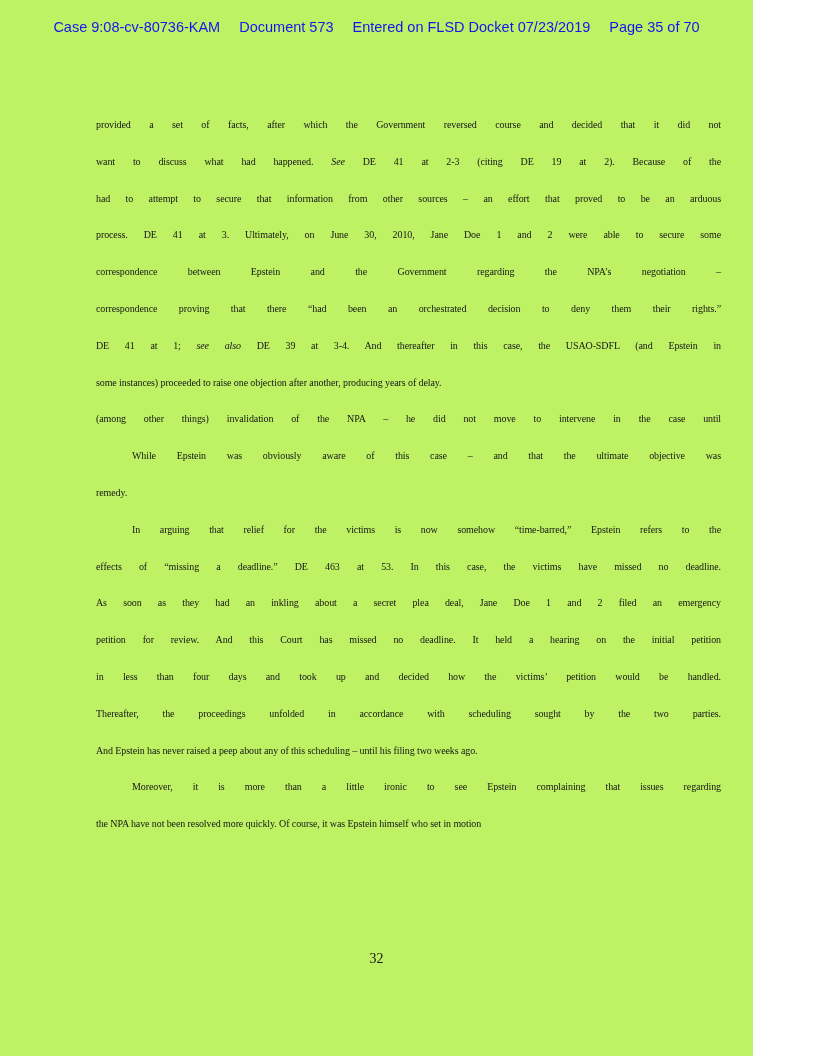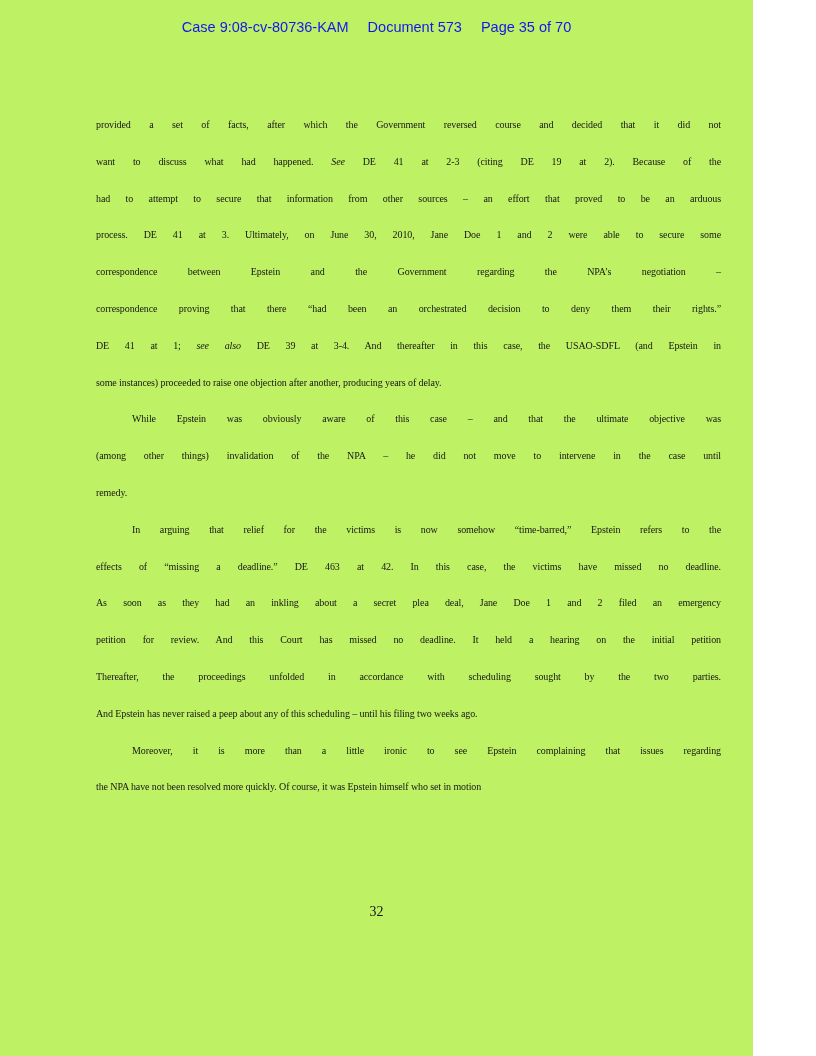--- a/index.html
+++ b/index.html
@@ -43,60 +43,62 @@
     text-align-last: justify;
   }
   .line.last {
     text-align-last: auto;
   }
   .line.indent {
     padding-left: 36px;
   }
   .page-number {
     position: absolute;
-    top: 904px;
+    top: 951px;
     left: 0;
     right: 0;
     text-align: center;
     font-size: 13.9px;
     color: #161616;
   }
 </style>
 </head>
 <body>
 
 <div class="page">
 
   <div class="case-header">
     <span>Case 9:08-cv-80736-KAM</span>
     <span>Document 573</span>
+    <span>Entered on FLSD Docket 07/23/2019</span>
     <span>Page 35 of 70</span>
   </div>
 
   <div class="doc-body" id="doc-body">
       <div class="paragraph">
         <div class="line">provided a set of facts, after which the Government reversed course and decided that it did not</div>
         <div class="line">want to discuss what had happened.  <i>See</i> DE 41 at 2-3 (citing DE 19 at 2).  Because of the</div>
         <div class="line">had to attempt to secure that information from other sources – an effort that proved to be an arduous</div>
         <div class="line">process.  DE 41 at 3.  Ultimately, on June 30, 2010, Jane Doe 1 and 2 were able to secure some</div>
         <div class="line">correspondence between Epstein and the Government regarding the NPA’s negotiation –</div>
         <div class="line">correspondence proving that there “had been an orchestrated decision to deny them their rights.”</div>
         <div class="line">DE 41 at 1; <i>see also</i> DE 39 at 3-4.  And thereafter in this case, the USAO-SDFL (and Epstein in</div>
         <div class="line last">some instances) proceeded to raise one objection after another, producing years of delay.</div>
       </div>
       <div class="paragraph">
+        <div class="line">(among other things) invalidation of the NPA – he did not move to intervene in the case until</div>
         <div class="line indent">While Epstein was obviously aware of this case – and that the ultimate objective was</div>
-        <div class="line">(among other things) invalidation of the NPA – he did not move to intervene in the case until</div>
         <div class="line last">remedy.</div>
       </div>
       <div class="paragraph">
         <div class="line indent">In arguing that relief for the victims is now somehow “time-barred,” Epstein refers to the</div>
-        <div class="line">effects of “missing a deadline.”  DE 463 at 42.  In this case, the victims have missed no deadline.</div>
+        <div class="line">effects of “missing a deadline.”  DE 463 at 53.  In this case, the victims have missed no deadline.</div>
         <div class="line">As soon as they had an inkling about a secret plea deal, Jane Doe 1 and 2 filed an emergency</div>
         <div class="line">petition for review. And this Court has missed no deadline.  It held a hearing on the initial petition</div>
+        <div class="line">in less than four days and took up and decided how the victims’ petition would be handled.</div>
         <div class="line">Thereafter, the proceedings unfolded in accordance with scheduling sought by the two parties.</div>
         <div class="line last">And Epstein has never raised a peep about any of this scheduling – until his filing two weeks ago.</div>
       </div>
       <div class="paragraph">
         <div class="line indent">Moreover, it is more than a little ironic to see Epstein complaining that issues regarding</div>
         <div class="line last">the NPA have not been resolved more quickly.  Of course, it was Epstein himself who set in motion</div>
       </div>
     </div>
 
   <div class="page-number">32</div>

